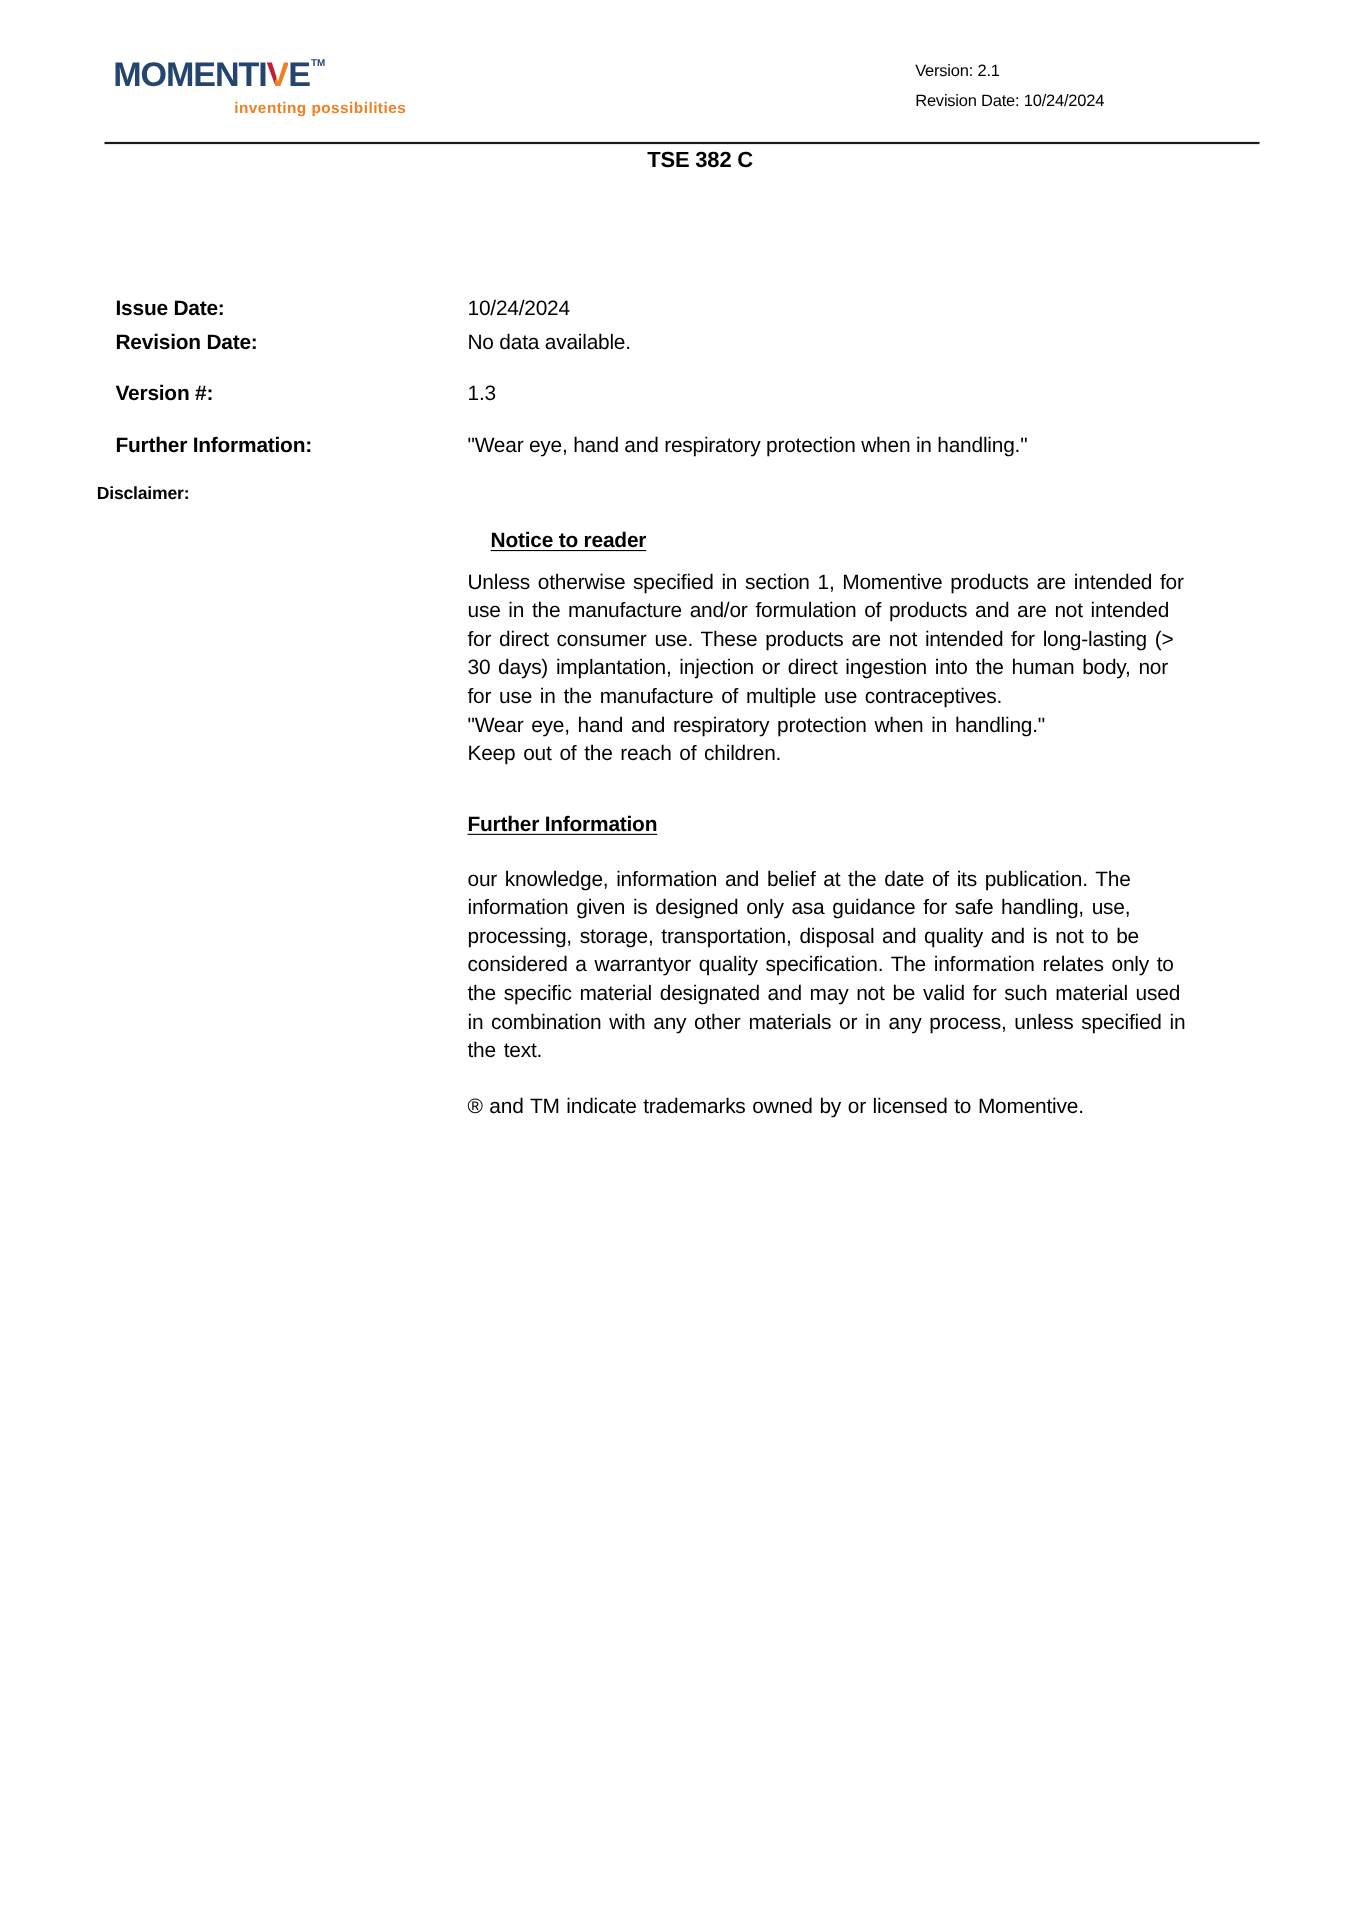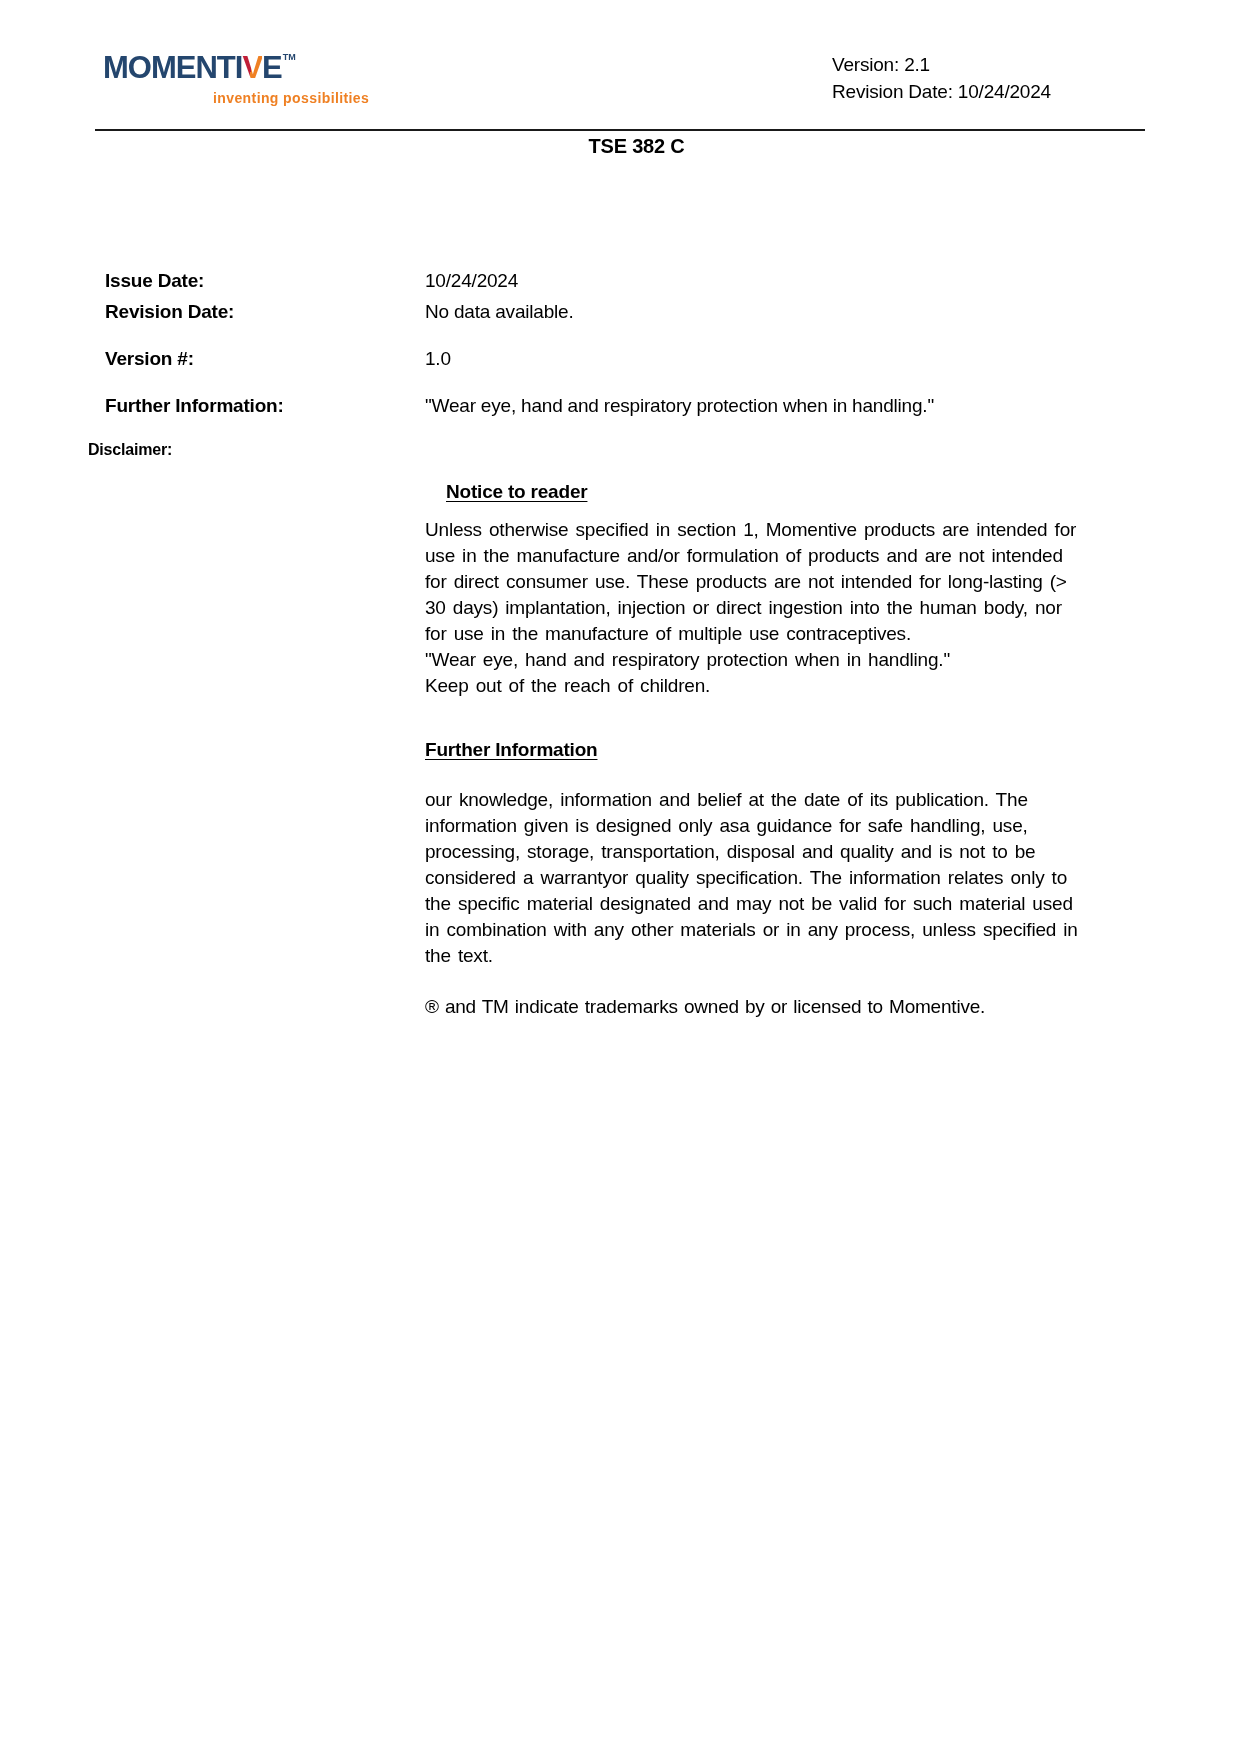--- a/index.html
+++ b/index.html
@@ -36,21 +36,21 @@
     font-size:9px;letter-spacing:0;color:var(--brand-navy);
     vertical-align:top;position:relative;top:1px;left:1px;font-weight:bold;
   }
   .tagline{
     position:absolute;left:213px;top:90px;
     font-size:14px;font-weight:bold;letter-spacing:.4px;
     color:var(--brand-orange);line-height:1.2;white-space:nowrap;
   }
   .hdr-meta{
     position:absolute;left:832px;top:51px;
-    font-size:19px;line-height:27px;letter-spacing:-.2px;white-space:nowrap;
+    font-size:15px;line-height:27px;letter-spacing:-.2px;white-space:nowrap;
   }
   .rule{
     position:absolute;left:95px;top:129px;width:1050px;height:0;
     border-top:2px solid var(--rule-color);
   }
   .doc-title{
     position:absolute;left:16px;top:135px;width:100%;
     text-align:center;font-size:20px;font-weight:bold;letter-spacing:-.2px;
   }
 
@@ -108,21 +108,21 @@
 
   <div class="doc-title">TSE 382 C</div>
 
   <div class="frow" style="top:268px">
     <span class="lbl">Issue Date:</span><span class="val">10/24/2024</span>
   </div>
   <div class="frow" style="top:299px">
     <span class="lbl">Revision Date:</span><span class="val">No data available.</span>
   </div>
   <div class="frow" style="top:346px">
-    <span class="lbl">Version #:</span><span class="val">1.0</span>
+    <span class="lbl">Version #:</span><span class="val">1.3</span>
   </div>
   <div class="frow" style="top:393px">
     <span class="lbl">Further Information:</span><span class="val">"Wear eye, hand and respiratory protection when in handling."</span>
   </div>
 
   <div class="dis-label">Disclaimer:</div>
 
   <div class="content-col">
 
     <div class="sec-heading h-notice">Notice to reader</div>

